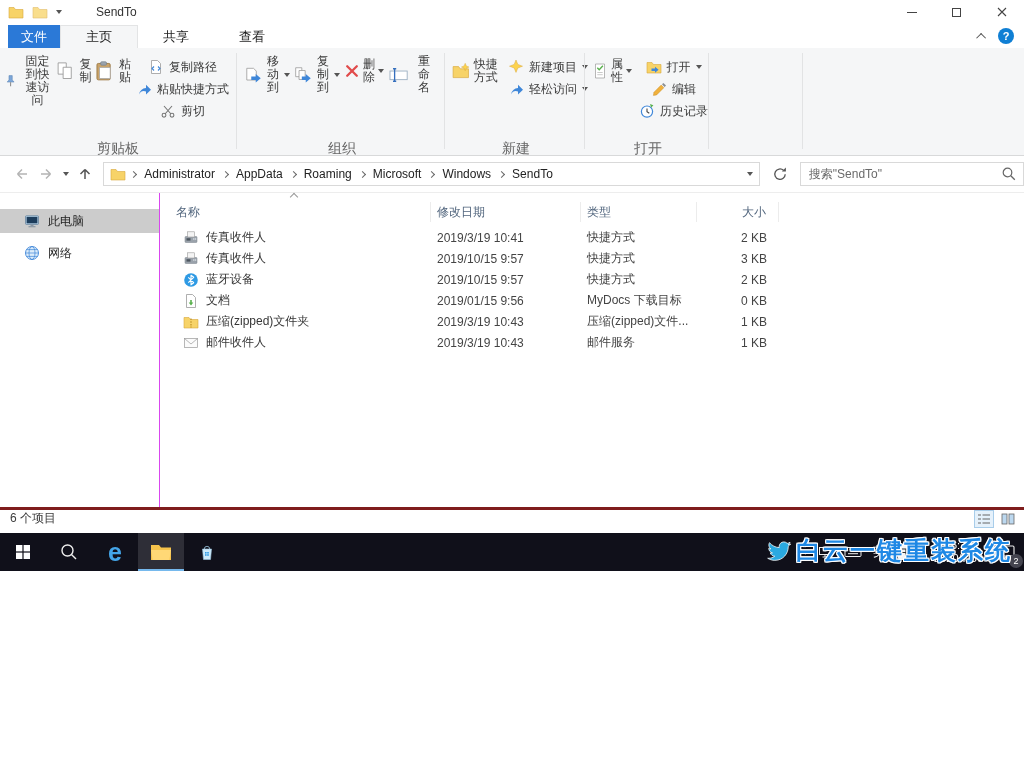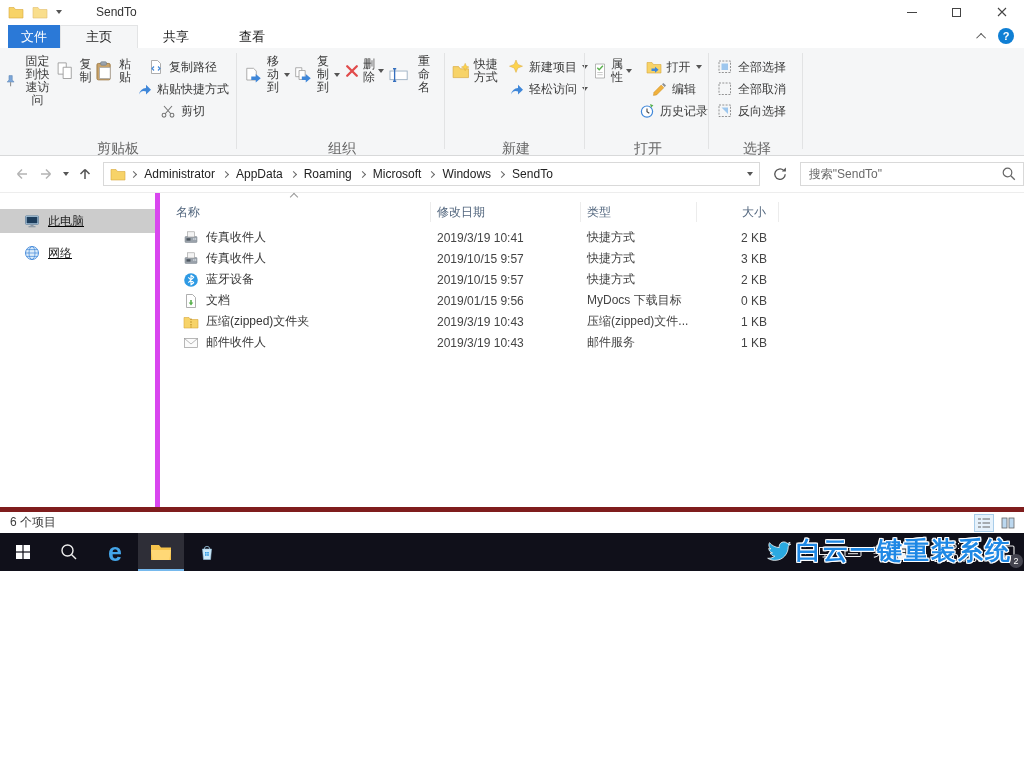--- a/index.html
+++ b/index.html
@@ -45,40 +45,40 @@
   .crumb-sep { width:5px; height:5px; border-right:1.3px solid #666; border-bottom:1.3px solid #666; transform:rotate(-45deg); margin:0 5px; }
   .crumb { padding:2px 3px; }
   .crumb-dd { position:absolute; right:6px; }
   .refreshbtn { margin-left:8px; }
   .searchbox { width:226px; height:24px; border:1px solid #d9d9d9; margin-left:8px; display:flex; align-items:center; padding-right:6px; }
   .search-input { flex:1; border:none; outline:none; font-size:12px; color:#555; padding-left:8px; font-family:inherit; background:transparent; min-width:0; }
   .search-input::placeholder { color:#6a6a6a; opacity:1; }
 
   
   .main { position:absolute; top:193px; left:0; right:0; bottom:64px; background:#fff; }
-  .sidebar { position:absolute; left:0; top:0; bottom:0; width:160px; border-right:5px solid #d946ef; padding-top:16px;text-decoration:underline; }
+  .sidebar { position:absolute; left:0; top:0; bottom:0; width:160px; border-right:1px solid #d946ef; padding-top:16px; }
   .side-item { height:24px; display:flex; align-items:center; gap:8px; padding-left:24px; font-size:12px; color:#1f1f1f; margin-bottom:8px; }
   .side-item.selected { background:#cccccc; }
   .filearea { position:absolute; left:161px; right:0; top:0; bottom:0; }
   .sortchev { position:absolute; top:1px; left:130px; width:6px; height:6px; border-left:1.3px solid #999; border-top:1.3px solid #999; transform:rotate(45deg); }
   .cols-header { display:flex; margin-top:8px; height:22px; align-items:center; font-size:12px; color:#51657d; }
   .hc { border-right:1px solid #ececec; height:20px; display:flex; align-items:center; }
   .c-name { width:270px; padding-left:15px; }
   .c-date { width:150px; padding-left:6px; }
   .c-type { width:116px; padding-left:6px; }
   .c-size { width:82px; justify-content:flex-end; padding-right:12px; }
   .rows { margin-top:4px; }
   .file-row { display:flex; height:21px; align-items:center; font-size:12px; color:#373737; }
   .fname { width:270px; padding-left:22px; display:flex; align-items:center; gap:7px; }
   .fdate { width:150px; padding-left:6px; color:#444; }
   .ftype { width:116px; padding-left:6px; color:#444; overflow:hidden; white-space:nowrap; }
   .fsize { width:82px; text-align:right; padding-right:12px; color:#444; }
 
   
-  .statusbar { position:absolute; left:0; right:0; bottom:38px; height:26px; background:#fff; border-top:5px solid #7f1d1d; display:flex; align-items:center; padding-left:10px; font-size:12px; color:#3d3d3d; }
+  .statusbar { position:absolute; left:0; right:0; bottom:38px; height:26px; background:#fff; border-top:3px solid #7f1d1d; display:flex; align-items:flex-start; padding-left:10px; font-size:12px; color:#3d3d3d; }
   .view-toggles { position:absolute; right:6px; display:flex; gap:4px; align-items:center; }
   .vt { width:20px; height:18px; display:flex; align-items:center; justify-content:center; }
   .vt.active { background:#e5f1fb; border:1px solid #a8cdea; }
 
   
   .taskbar { position:absolute; left:0; right:0; bottom:0; height:38px; background:#10101a; display:flex; align-items:center; }
   .tb-btn { width:46px; height:38px; display:flex; align-items:center; justify-content:center; }
   .tb-btn.active { background:rgba(255,255,255,0.13); box-shadow: inset 0 -2px 0 #76b9ed; }
   .edge-e { font-size:25px; font-weight:bold; color:#44a5e8; line-height:1; }
   .tray { position:absolute; right:4px; top:0; height:38px; display:flex; align-items:center; gap:11px; color:#fff; }
@@ -461,43 +461,20 @@
           <svg class="i16">
               <use href="#sym-history"></use>
             </svg>
           <span>历史记录</span>
         </div>
       </div>
       <div class="glabel">打开</div>
     </div>
     <div class="rsep" style="left:708px"></div>
 
-    <div class="rgroup" style="left:714px;width:86px">
-      <div class="smallcol">
-        <div class="rbtn-sm">
-          <svg class="i16">
-              <use href="#sym-selall"></use>
-            </svg>
-          <span>全部选择</span>
-        </div>
-        <div class="rbtn-sm">
-          <svg class="i16">
-              <use href="#sym-selnone"></use>
-            </svg>
-          <span>全部取消</span>
-        </div>
-        <div class="rbtn-sm">
-          <svg class="i16">
-              <use href="#sym-selinv"></use>
-            </svg>
-          <span>反向选择</span>
-        </div>
-      </div>
-      <div class="glabel">选择</div>
-    </div>
     <div class="rsep" style="left:802px"></div>
   </div>
 
   <div class="addressbar">
     <div class="navbtn">
         <svg class="i20">
           <use href="#sym-back"></use>
         </svg>
       </div>
     <div class="navbtn">

